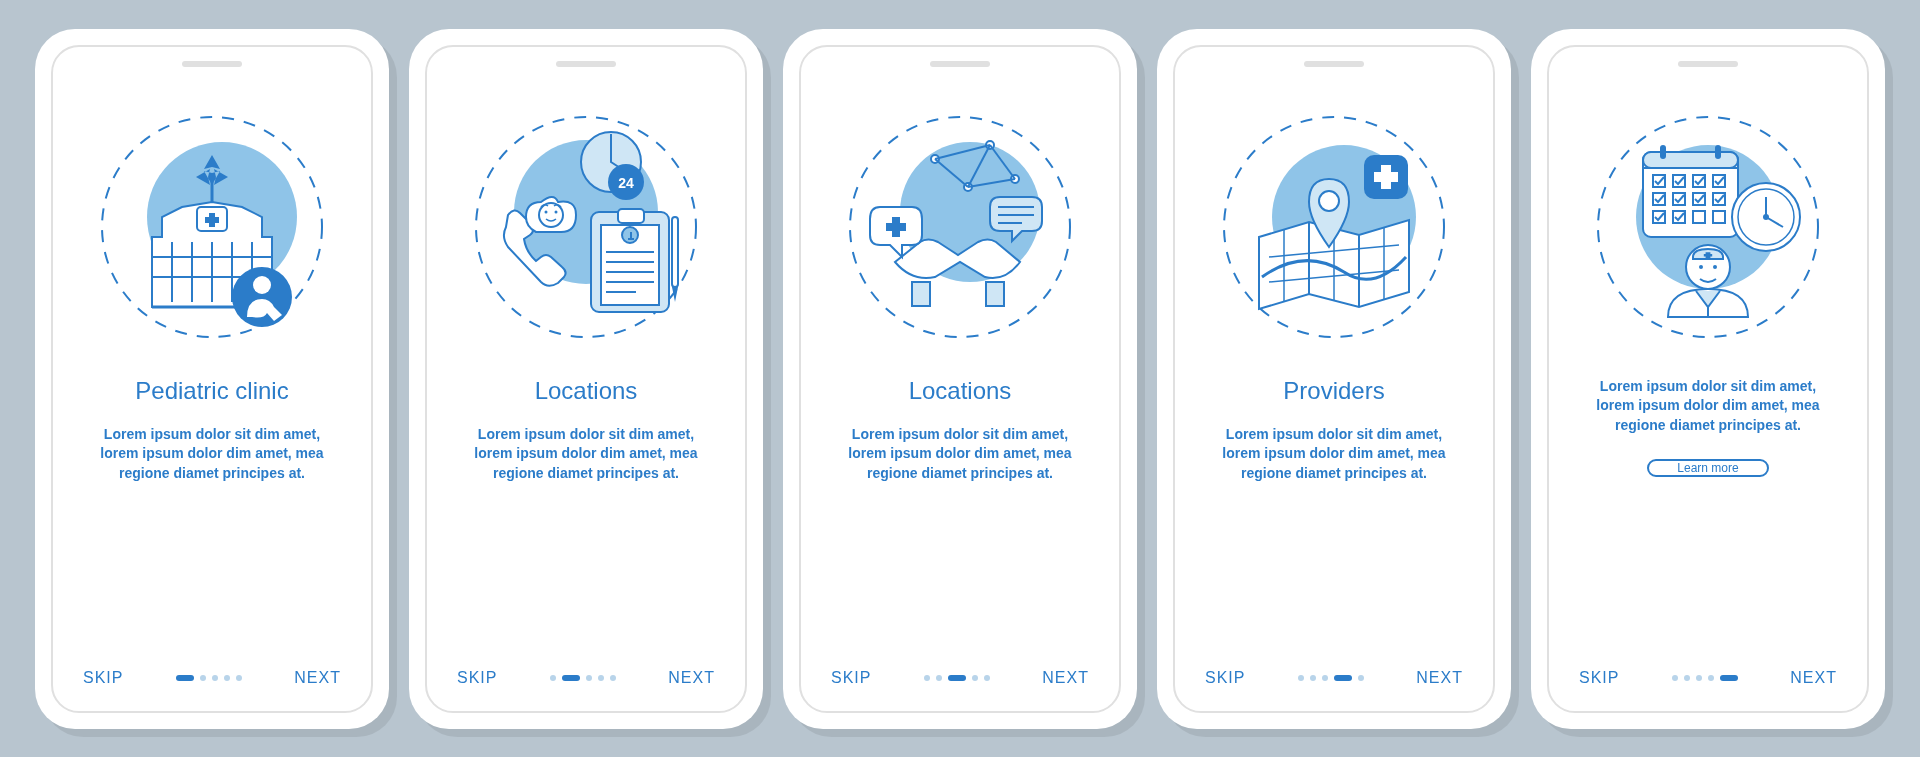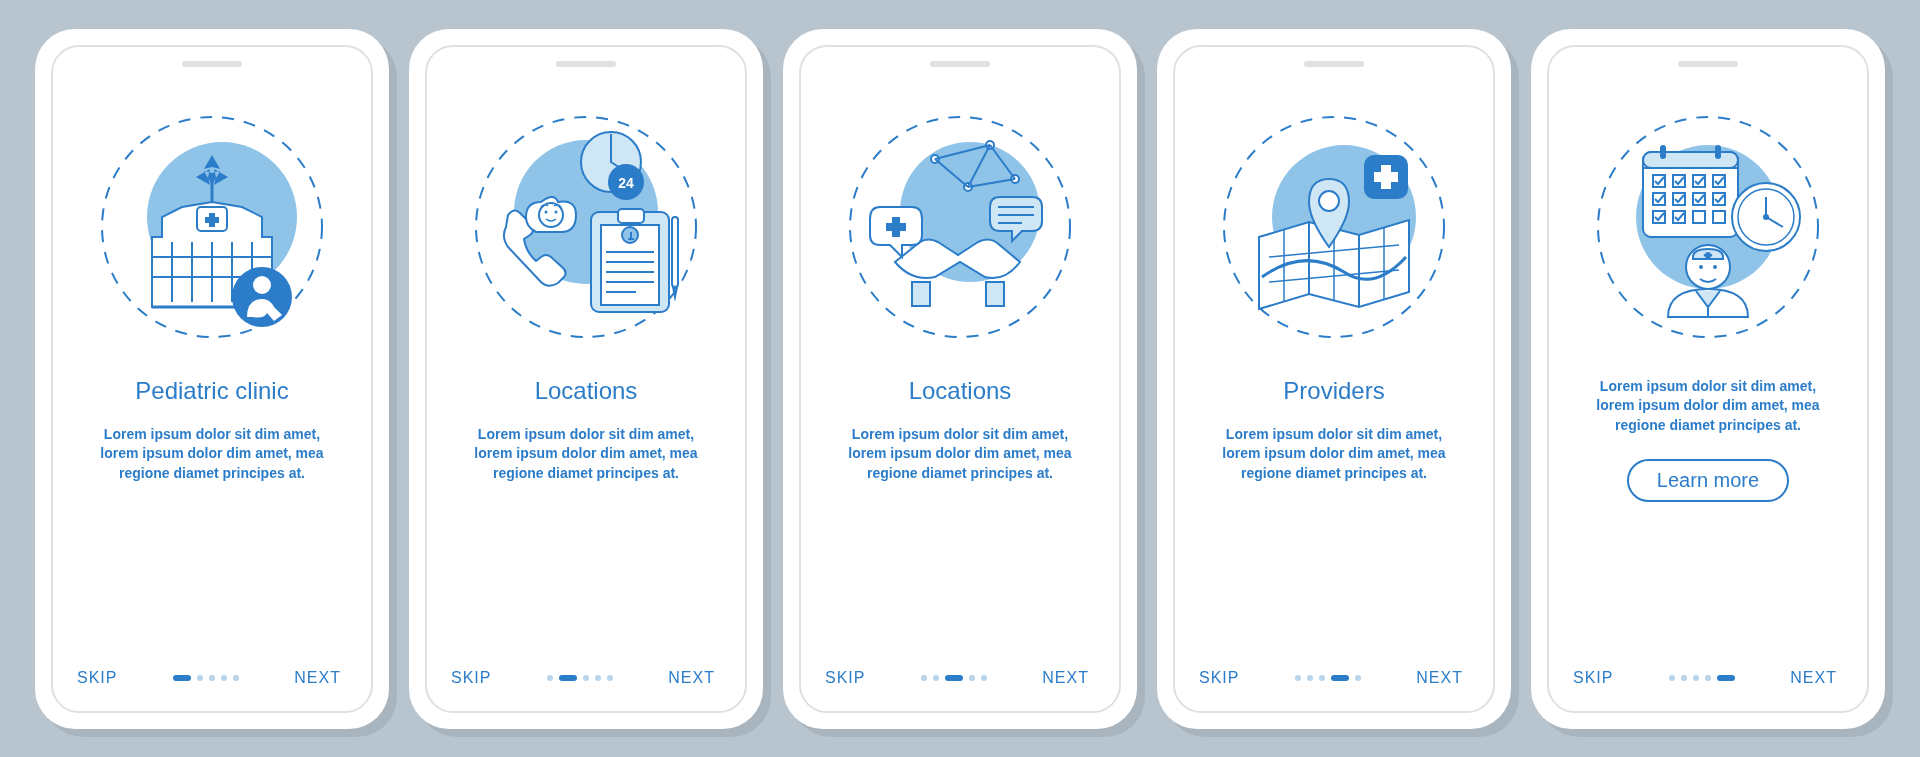--- a/index.html
+++ b/index.html
@@ -66,28 +66,28 @@
   text-align: center;
   padding: 0 10px;
   font-weight: bold;
 }
 .learn-more {
   margin-top: 24px;
   border: 2px solid #2b7cc9;
   color: #2b7cc9;
   background: transparent;
   border-radius: 22px;
-  padding: 8px 28px;
-  font-size: 20px;
+  padding: 0 28px;
+  font-size: 12px;
   cursor: pointer;
 }
 .footer {
   position: absolute;
   bottom: 24px;
-  left: 24px;
+  left: 30px;
   right: 30px;
   display: flex;
   align-items: center;
   justify-content: space-between;
 }
 .skip, .next {
   color: #2b7cc9;
   font-size: 16px;
   font-weight: 500;
   letter-spacing: 1px;

